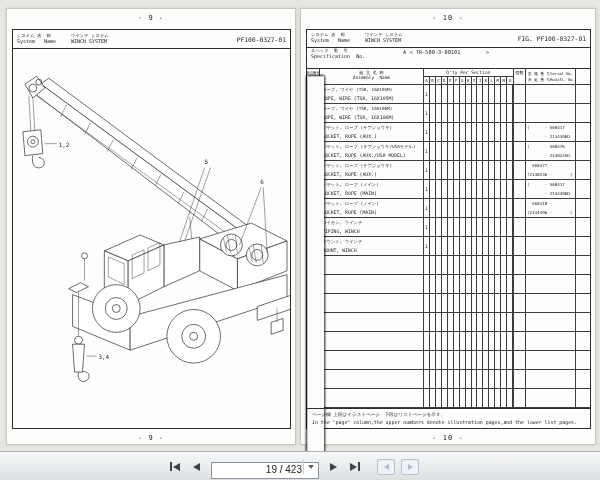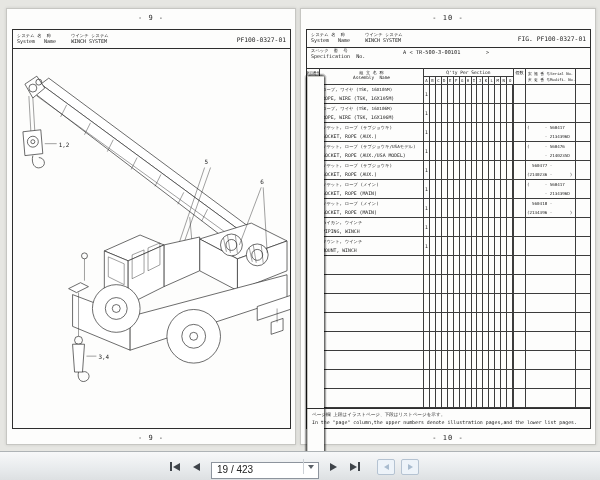--- a/index.html
+++ b/index.html
@@ -72,21 +72,21 @@
   .toolbar{position:absolute;left:0;top:451px;width:600px;height:29px;
            background:linear-gradient(#f7f8f9,#e7eaec 60%,#dcdfe1);
            border-top:1px solid #aeb3b6;}
   .nav{position:absolute;left:168px;top:6px;display:flex;align-items:center;gap:9px;}
   .navbtn{display:flex;align-items:center;gap:1px;background:transparent;border:none;padding:2px;height:17px;}
   .tri-l{width:0;height:0;border-top:4.5px solid transparent;border-bottom:4.5px solid transparent;border-right:7px solid #3f444a;}
   .tri-r{width:0;height:0;border-top:4.5px solid transparent;border-bottom:4.5px solid transparent;border-left:7px solid #3f444a;}
   .vbar{width:2px;height:9px;background:#3f444a;}
   .pagebox{position:relative;width:108px;height:17px;}
   .pagebox input{width:108px;height:17px;box-sizing:border-box;border:1px solid #8d949d;background:#fff;
-                 font-family:"Liberation Sans",sans-serif;font-size:10px;padding:0 16px 1px 5px;color:#222;}
+                 font-family:"Liberation Sans",sans-serif;font-size:10px;padding:0 16px 1px 5px;color:#222;text-align:right;}
   .dd{position:absolute;right:1px;top:1px;width:14px;height:15px;border-left:1px solid #ccd1d6;
       display:flex;align-items:center;justify-content:center;}
   .dd i{width:0;height:0;border-left:3px solid transparent;border-right:3px solid transparent;border-top:4px solid #5b6168;}
   .viewgrp{display:flex;gap:6px;margin-left:6px;}
   .vicon{width:16px;height:14px;border:1px solid #b5c3d2;background:#edf3f9;border-radius:2px;
          display:flex;align-items:center;justify-content:center;}
   .vicon i{width:0;height:0;border-top:3px solid transparent;border-bottom:3px solid transparent;}
   .vicon .al{border-right:5px solid #a9bccf;} .vicon .ar{border-left:5px solid #a9bccf;}
 </style>
 </head>

